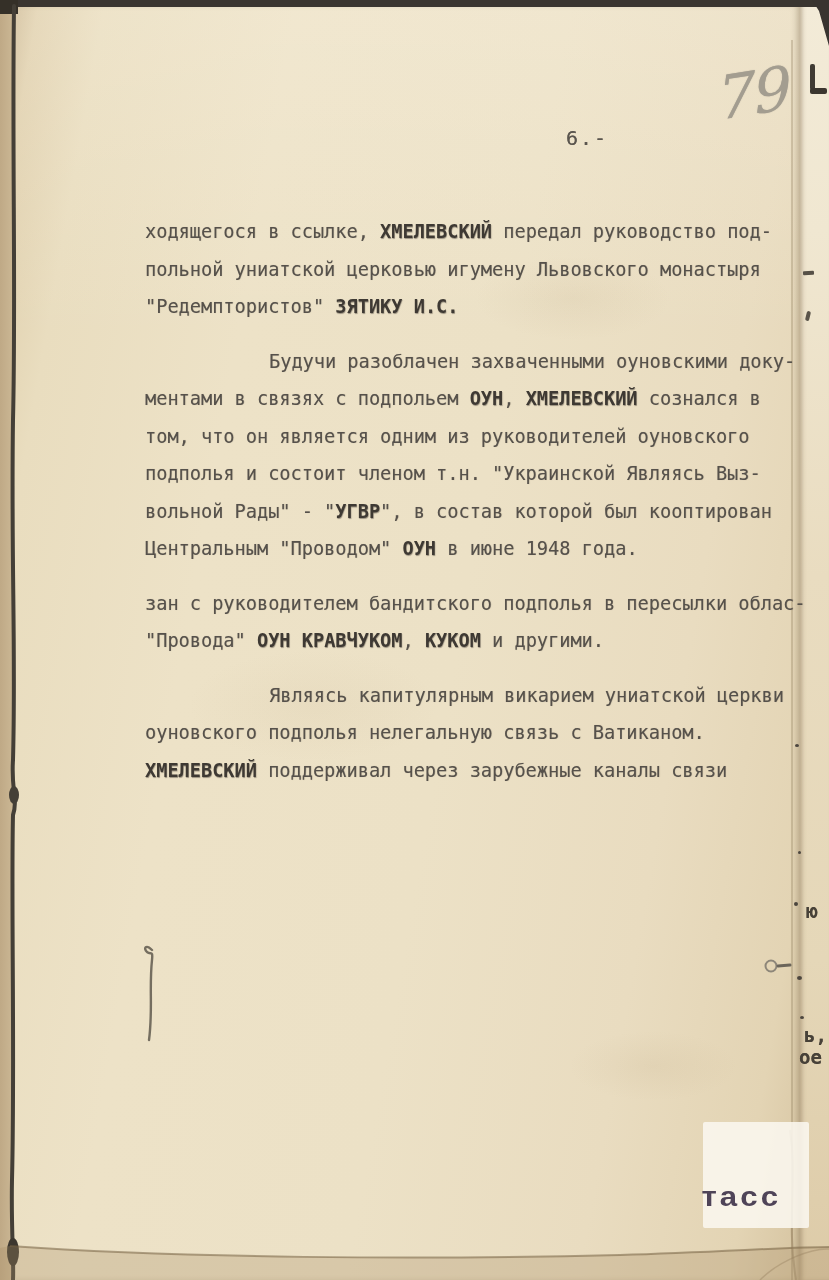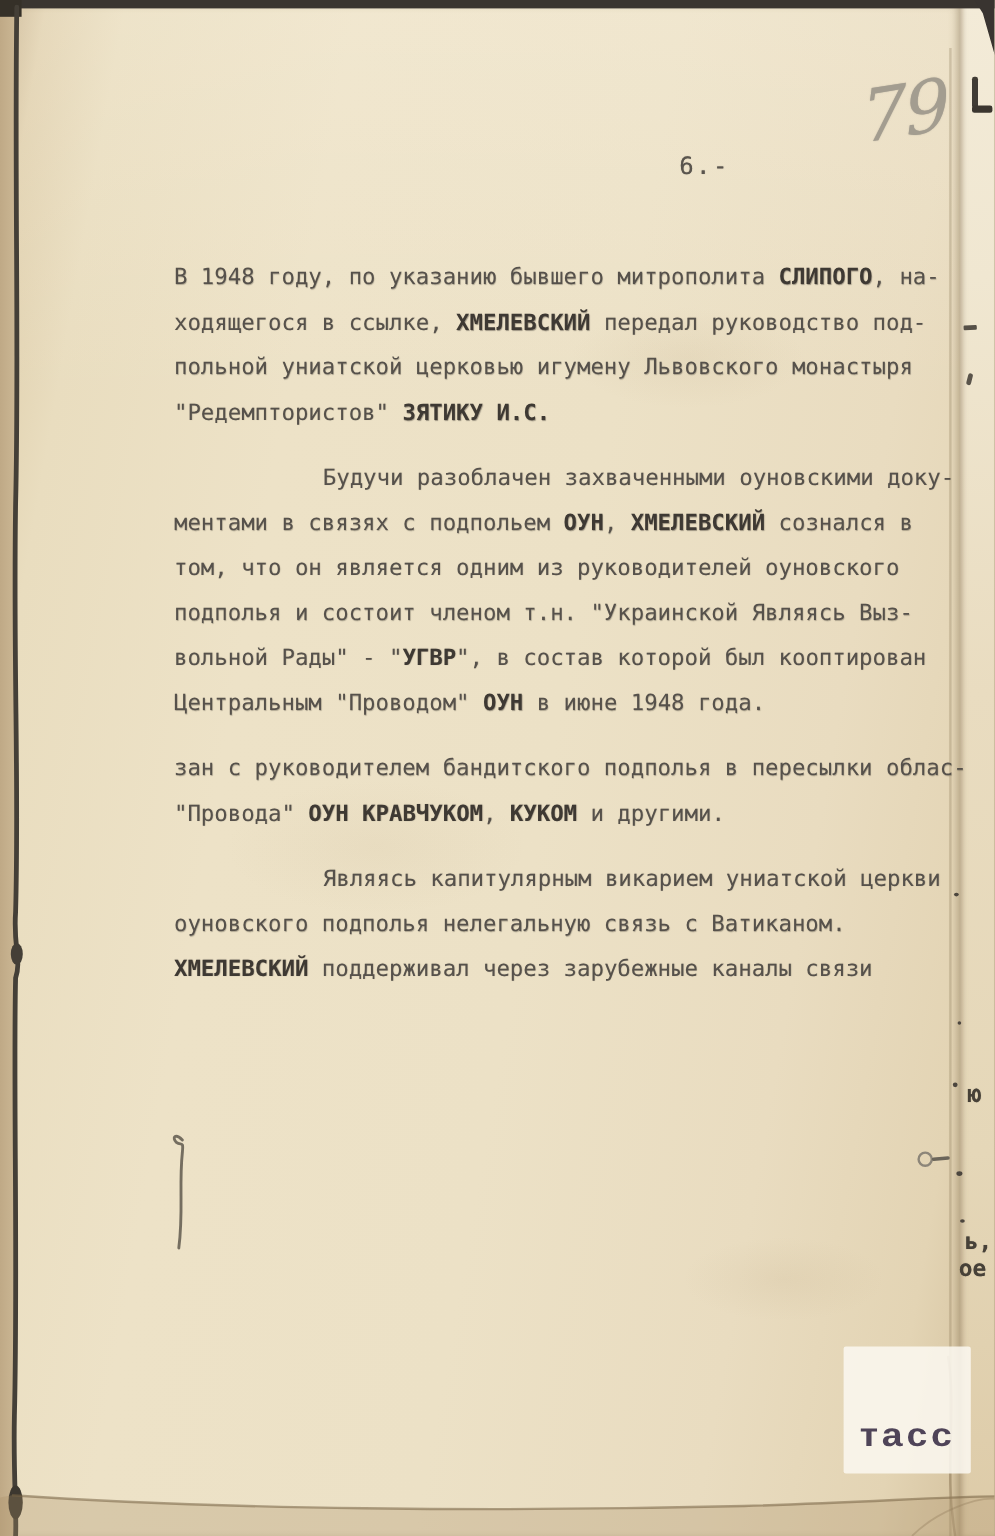--- a/index.html
+++ b/index.html
@@ -50,21 +50,21 @@
   .frag-bottom{left:799px;top:1046px;font-size:19px;}
   
   .mark{position:absolute;background:#4c463e;border-radius:50%;}
   .hook-v{position:absolute;left:810px;top:64px;width:5px;height:26px;background:#403b34;border-radius:2px;}
   .hook-h{position:absolute;left:810px;top:88px;width:17px;height:6px;background:#3b362f;border-radius:2px;}
   .dash-1{position:absolute;left:803px;top:271px;width:11px;height:4px;background:#565047;border-radius:1px;transform:rotate(-3deg);}
   .comma-1{position:absolute;left:806px;top:311px;width:4px;height:10px;background:#5a544b;border-radius:2px;transform:rotate(14deg);}
   .svg-abs{position:absolute;}
   
   .watermark{position:absolute;left:703px;top:1122px;width:106px;height:106px;
-    background:rgba(250,247,239,.88);border-radius:2px;display:flex;align-items:flex-end;justify-content:center;}
+    background:rgba(250,247,239,.88);border-radius:2px;display:flex;align-items:flex-end;justify-content:flex-start;}
   .watermark-text{font-family:"Liberation Sans",sans-serif;font-weight:bold;font-size:30px;
     color:#4f4458;letter-spacing:3px;line-height:1;margin-bottom:16px;transform:scaleY(.92) scaleX(1.04);}
 </style>
 </head>
 <body>
 
 <div class="scan">
 
   <div class="left-column"></div>
   <div class="page"></div>
@@ -78,21 +78,20 @@
     <path d="M14,6 C12,150 16,300 13,420 C11,560 16,650 13,760 C11,790 18,800 13,815 C11,900 15,1060 12,1180 C11,1230 14,1260 13,1280" fill="none" stroke="#443f37" stroke-width="4" stroke-linecap="round"></path>
     <ellipse cx="14" cy="795" rx="5" ry="9" fill="#443f37"></ellipse>
     <ellipse cx="13" cy="1252" rx="6" ry="14" fill="#3c372f"></ellipse>
   </svg>
 
   <div class="page-number">6.-</div>
   <div class="handwritten-number">79</div>
 
   <div class="text-block">
     <div class="para">
-      <div class="line tw">В 1948 году, по указанию бывшего митрополита <b>СЛИПОГО</b>, на-</div>
       <div class="line tw">ходящегося в ссылке, <b>ХМЕЛЕВСКИЙ</b> передал руководство под-</div>
       <div class="line tw">польной униатской церковью игумену Львовского монастыря</div>
       <div class="line tw">"Редемптористов" <b>ЗЯТИКУ</b> <b>И.С.</b></div>
     </div>
     <div class="para">
       <div class="line tw ind">Будучи разоблачен захваченными оуновскими доку-</div>
       <div class="line tw">ментами в связях с подпольем <b>ОУН</b>, <b>ХМЕЛЕВСКИЙ</b> сознался в</div>
       <div class="line tw">том, что он является одним из руководителей оуновского</div>
       <div class="line tw">подполья и состоит членом т.н. "Украинской Являясь Выз-</div>
       <div class="line tw">вольной Рады" - "<b>УГВР</b>", в состав которой был кооптирован</div>

